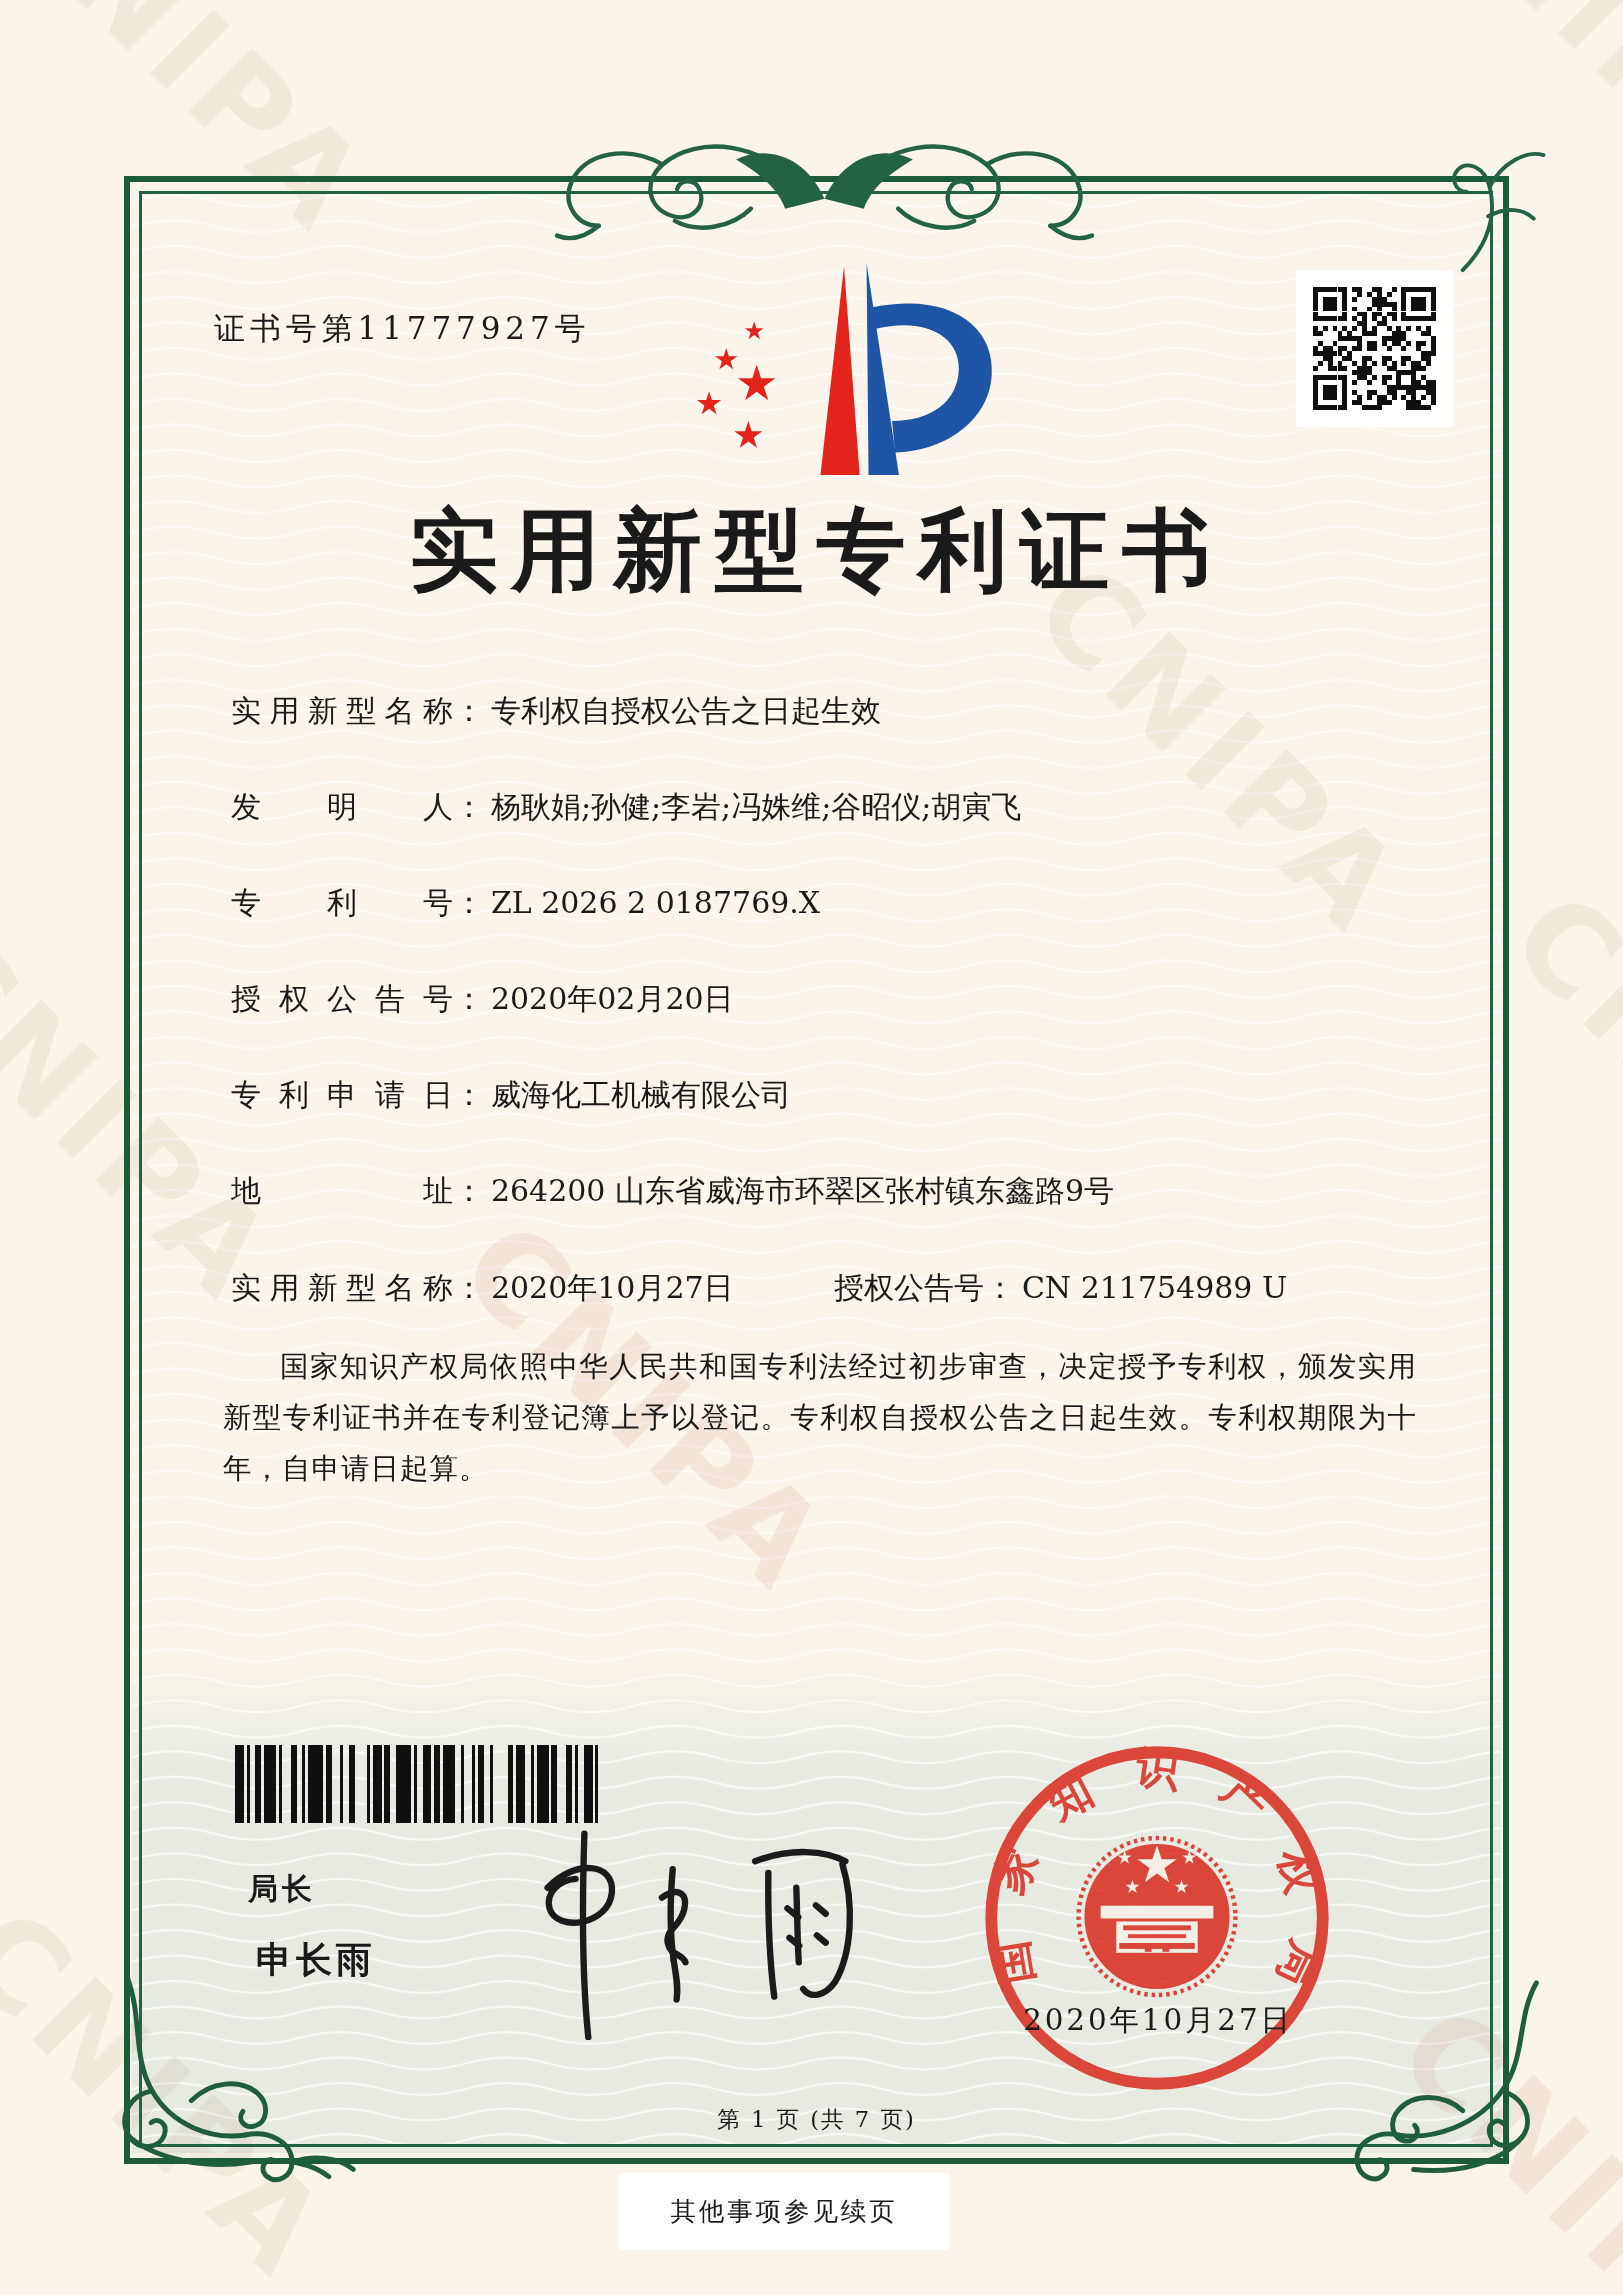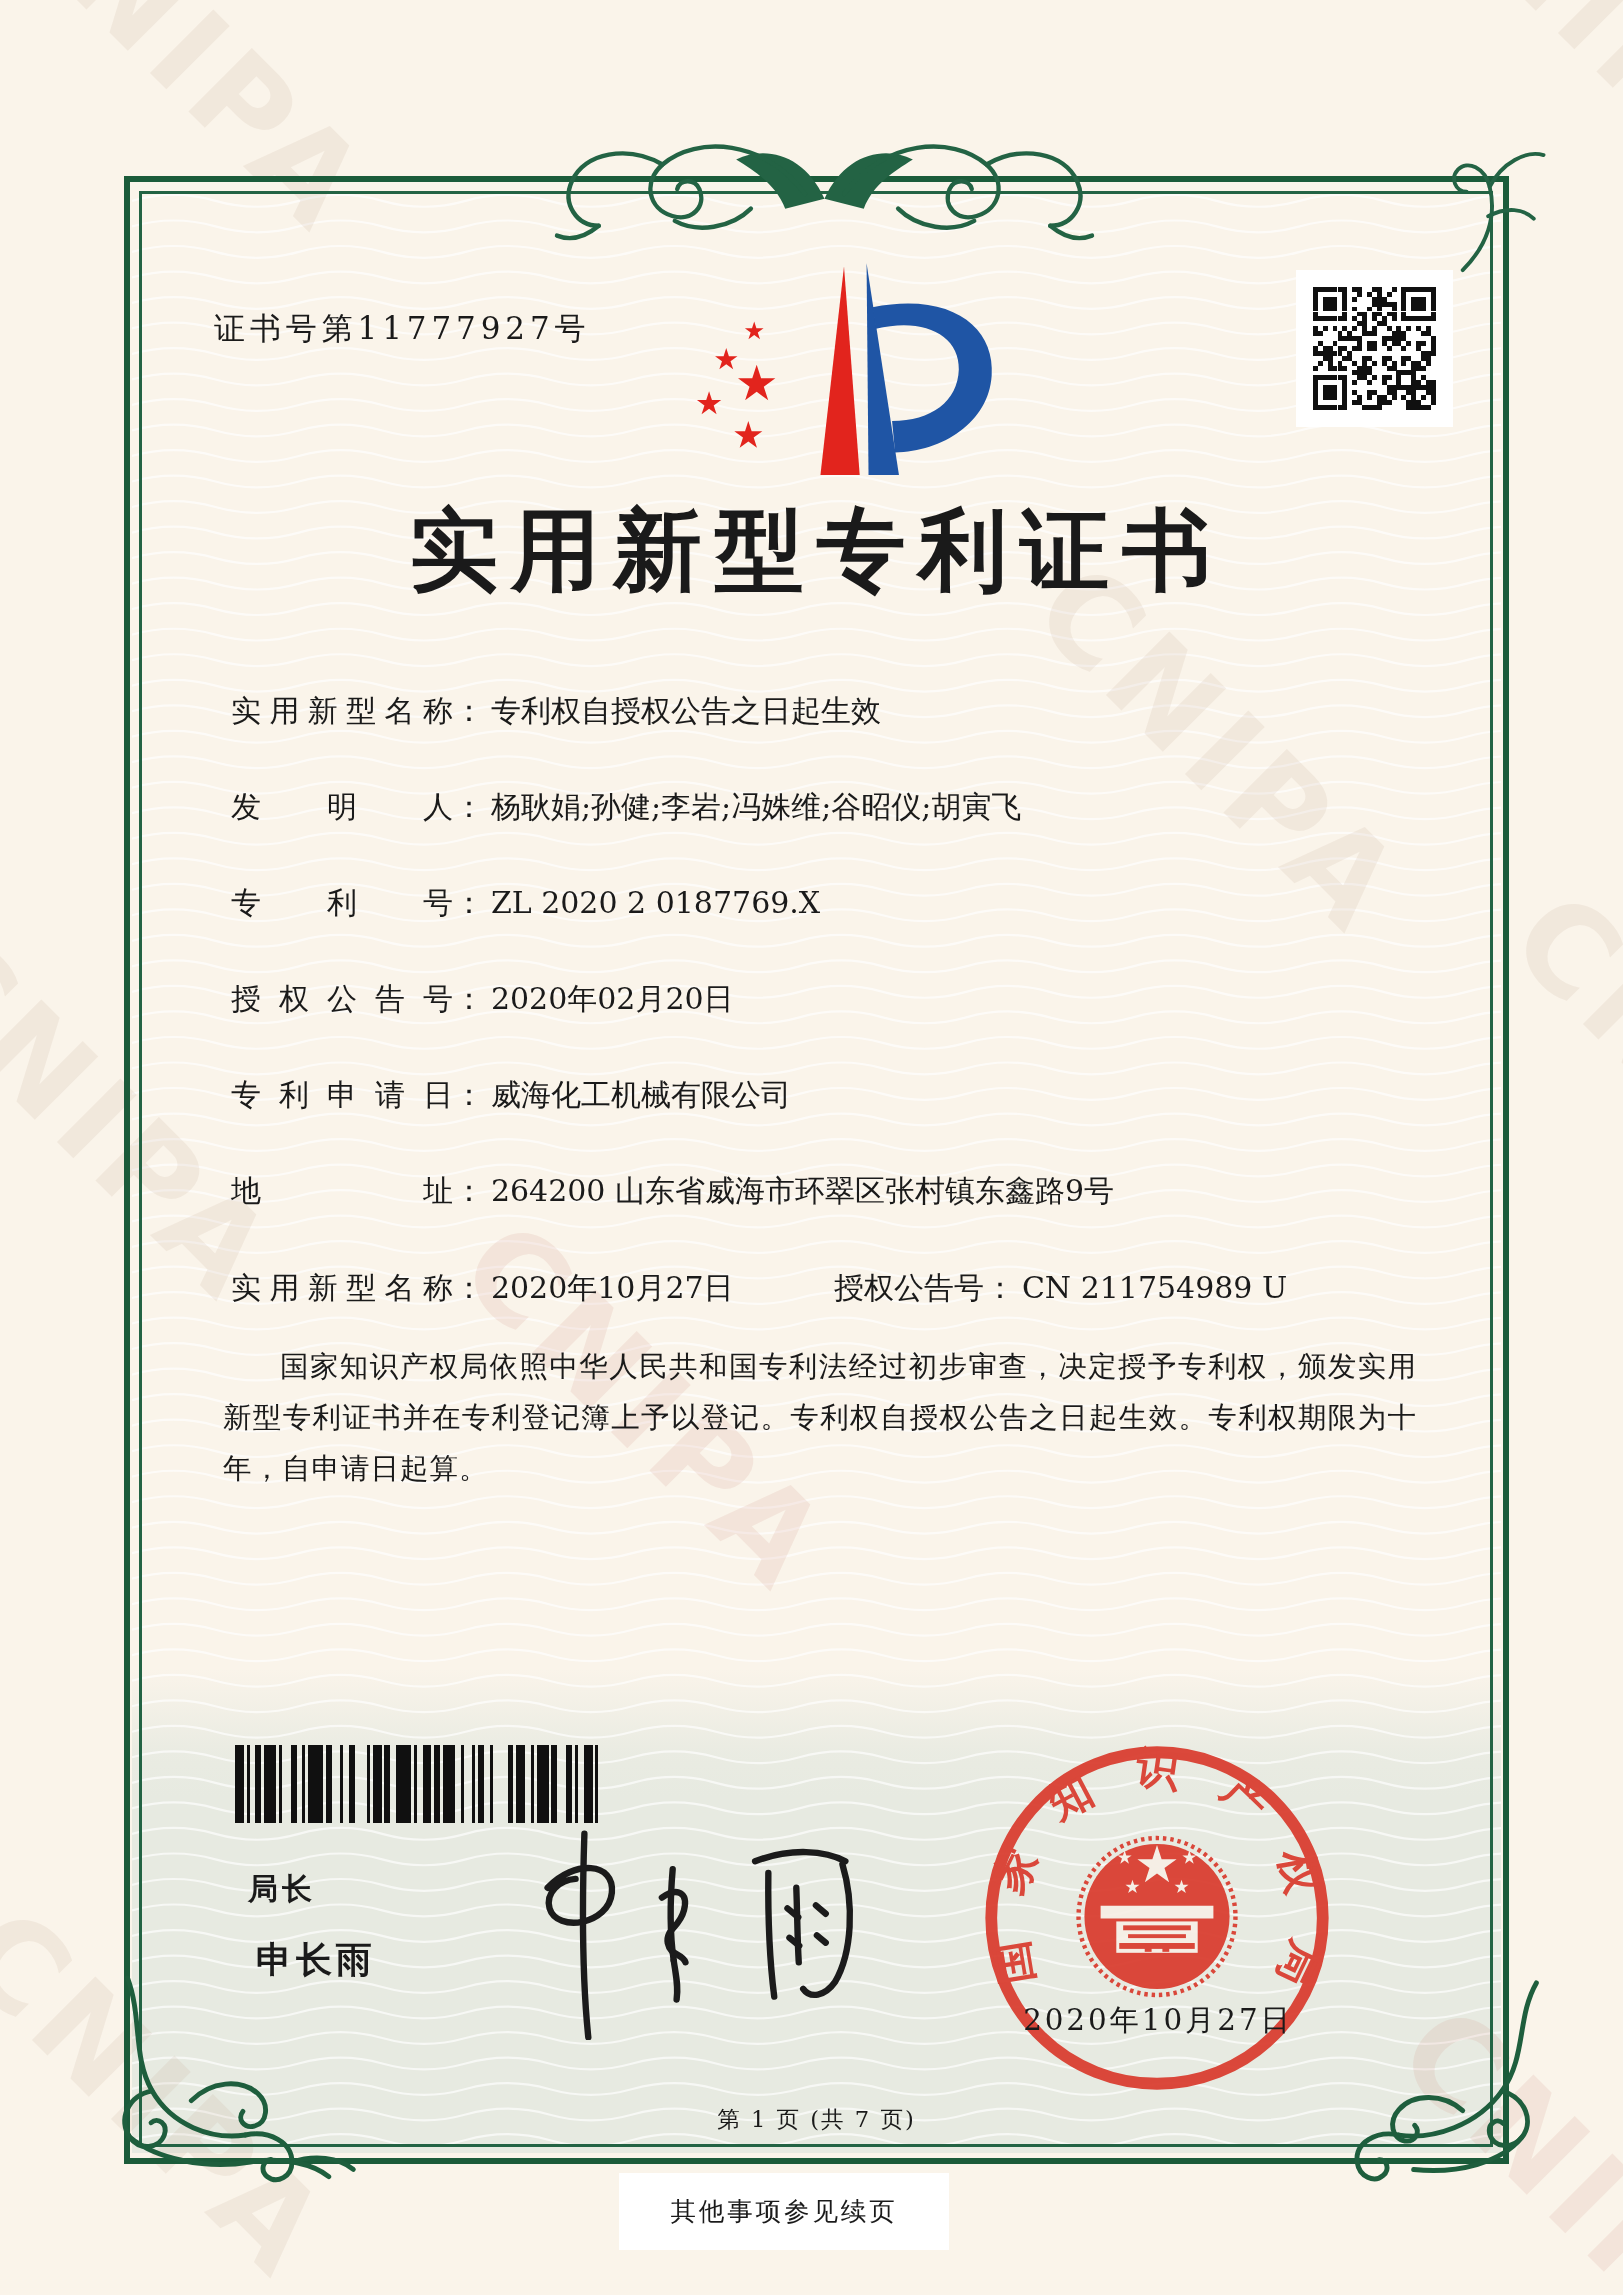--- a/index.html
+++ b/index.html
@@ -459,21 +459,21 @@
 
 <div id="title" class="abs">实用新型专利证书</div>
 
 <div class="frow r1">
   <span class="lab">实用新型名称</span><span class="col">：</span><span>专利权自授权公告之日起生效</span>
 </div>
 <div class="frow r2">
   <span class="lab">发明人</span><span class="col">：</span><span>杨耿娟;孙健;李岩;冯姝维;谷昭仪;胡寅飞</span>
 </div>
 <div class="frow r3">
-  <span class="lab">专利号</span><span class="col">：</span><span>ZL 2020 2 0187769.X</span>
+  <span class="lab">专利号</span><span class="col">：</span><span>ZL 2026 2 0187769.X</span>
 </div>
 <div class="frow r4">
   <span class="lab">授权公告号</span><span class="col">：</span><span>2020年02月20日</span>
 </div>
 <div class="frow r5">
   <span class="lab">专利申请日</span><span class="col">：</span><span>威海化工机械有限公司</span>
 </div>
 <div class="frow r6">
   <span class="lab">地址</span><span class="col">：</span><span>264200 山东省威海市环翠区张村镇东鑫路9号</span>
 </div>

